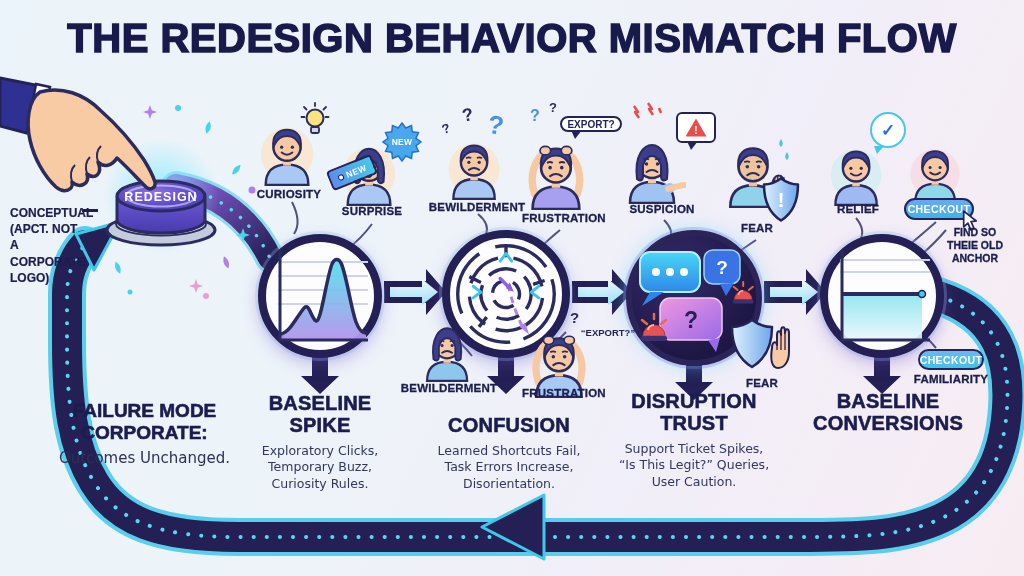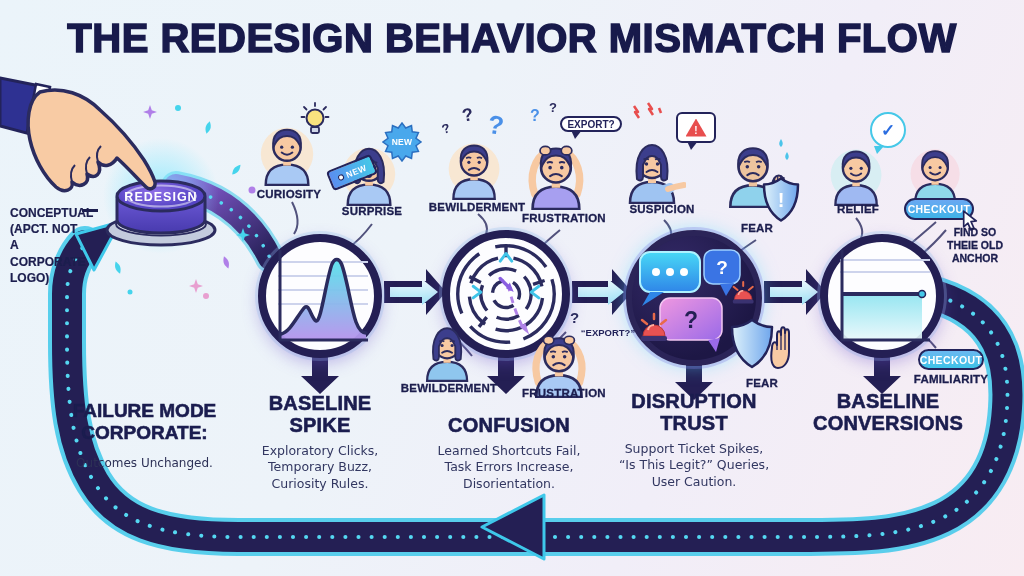--- a/index.html
+++ b/index.html
@@ -59,21 +59,21 @@
     text-align:center;}
   .stage{position:absolute;z-index:4;text-align:center;}
   .stage-t{display:flex;flex-direction:column;justify-content:flex-end;height:46px;
     font-weight:800;font-size:20px;line-height:1.1;color:#1b1d4f;
     -webkit-text-stroke:.6px #1b1d4f;letter-spacing:.2px;}
   .stage-d{margin-top:7px;font-family:"DejaVu Sans",sans-serif;font-weight:400;
     font-size:12.5px;line-height:1.3;color:#323761;}
   .fail-t{display:flex;flex-direction:column;justify-content:flex-end;height:44px;
     font-weight:800;font-size:19px;line-height:1.15;color:#1b1d4f;
     -webkit-text-stroke:.6px #1b1d4f;}
-  .fail-d{margin-top:12px;font-family:"DejaVu Sans",sans-serif;font-size:12px;color:#2d3156;}
+  .fail-d{margin-top:5px;font-family:"DejaVu Sans",sans-serif;font-size:15px;color:#2d3156;}
   svg text{font-family:"Liberation Sans",sans-serif;}
 </style>
 </head>
 <body>
 
 <div id="canvas">
 
 <svg id="bg" width="1024" height="576" viewBox="0 0 1024 576">
   <defs>
     <path id="loopPath" d="M 938,296 C 1000,316 1010,362 1007,408 C 1004,458 984,498 942,518 C 902,537 856,537 796,537 L 238,537 C 160,537 118,522 94,482 C 72,446 67,402 67,342 L 67,294 C 67,276 73,258 85,245" fill="none"></path>

